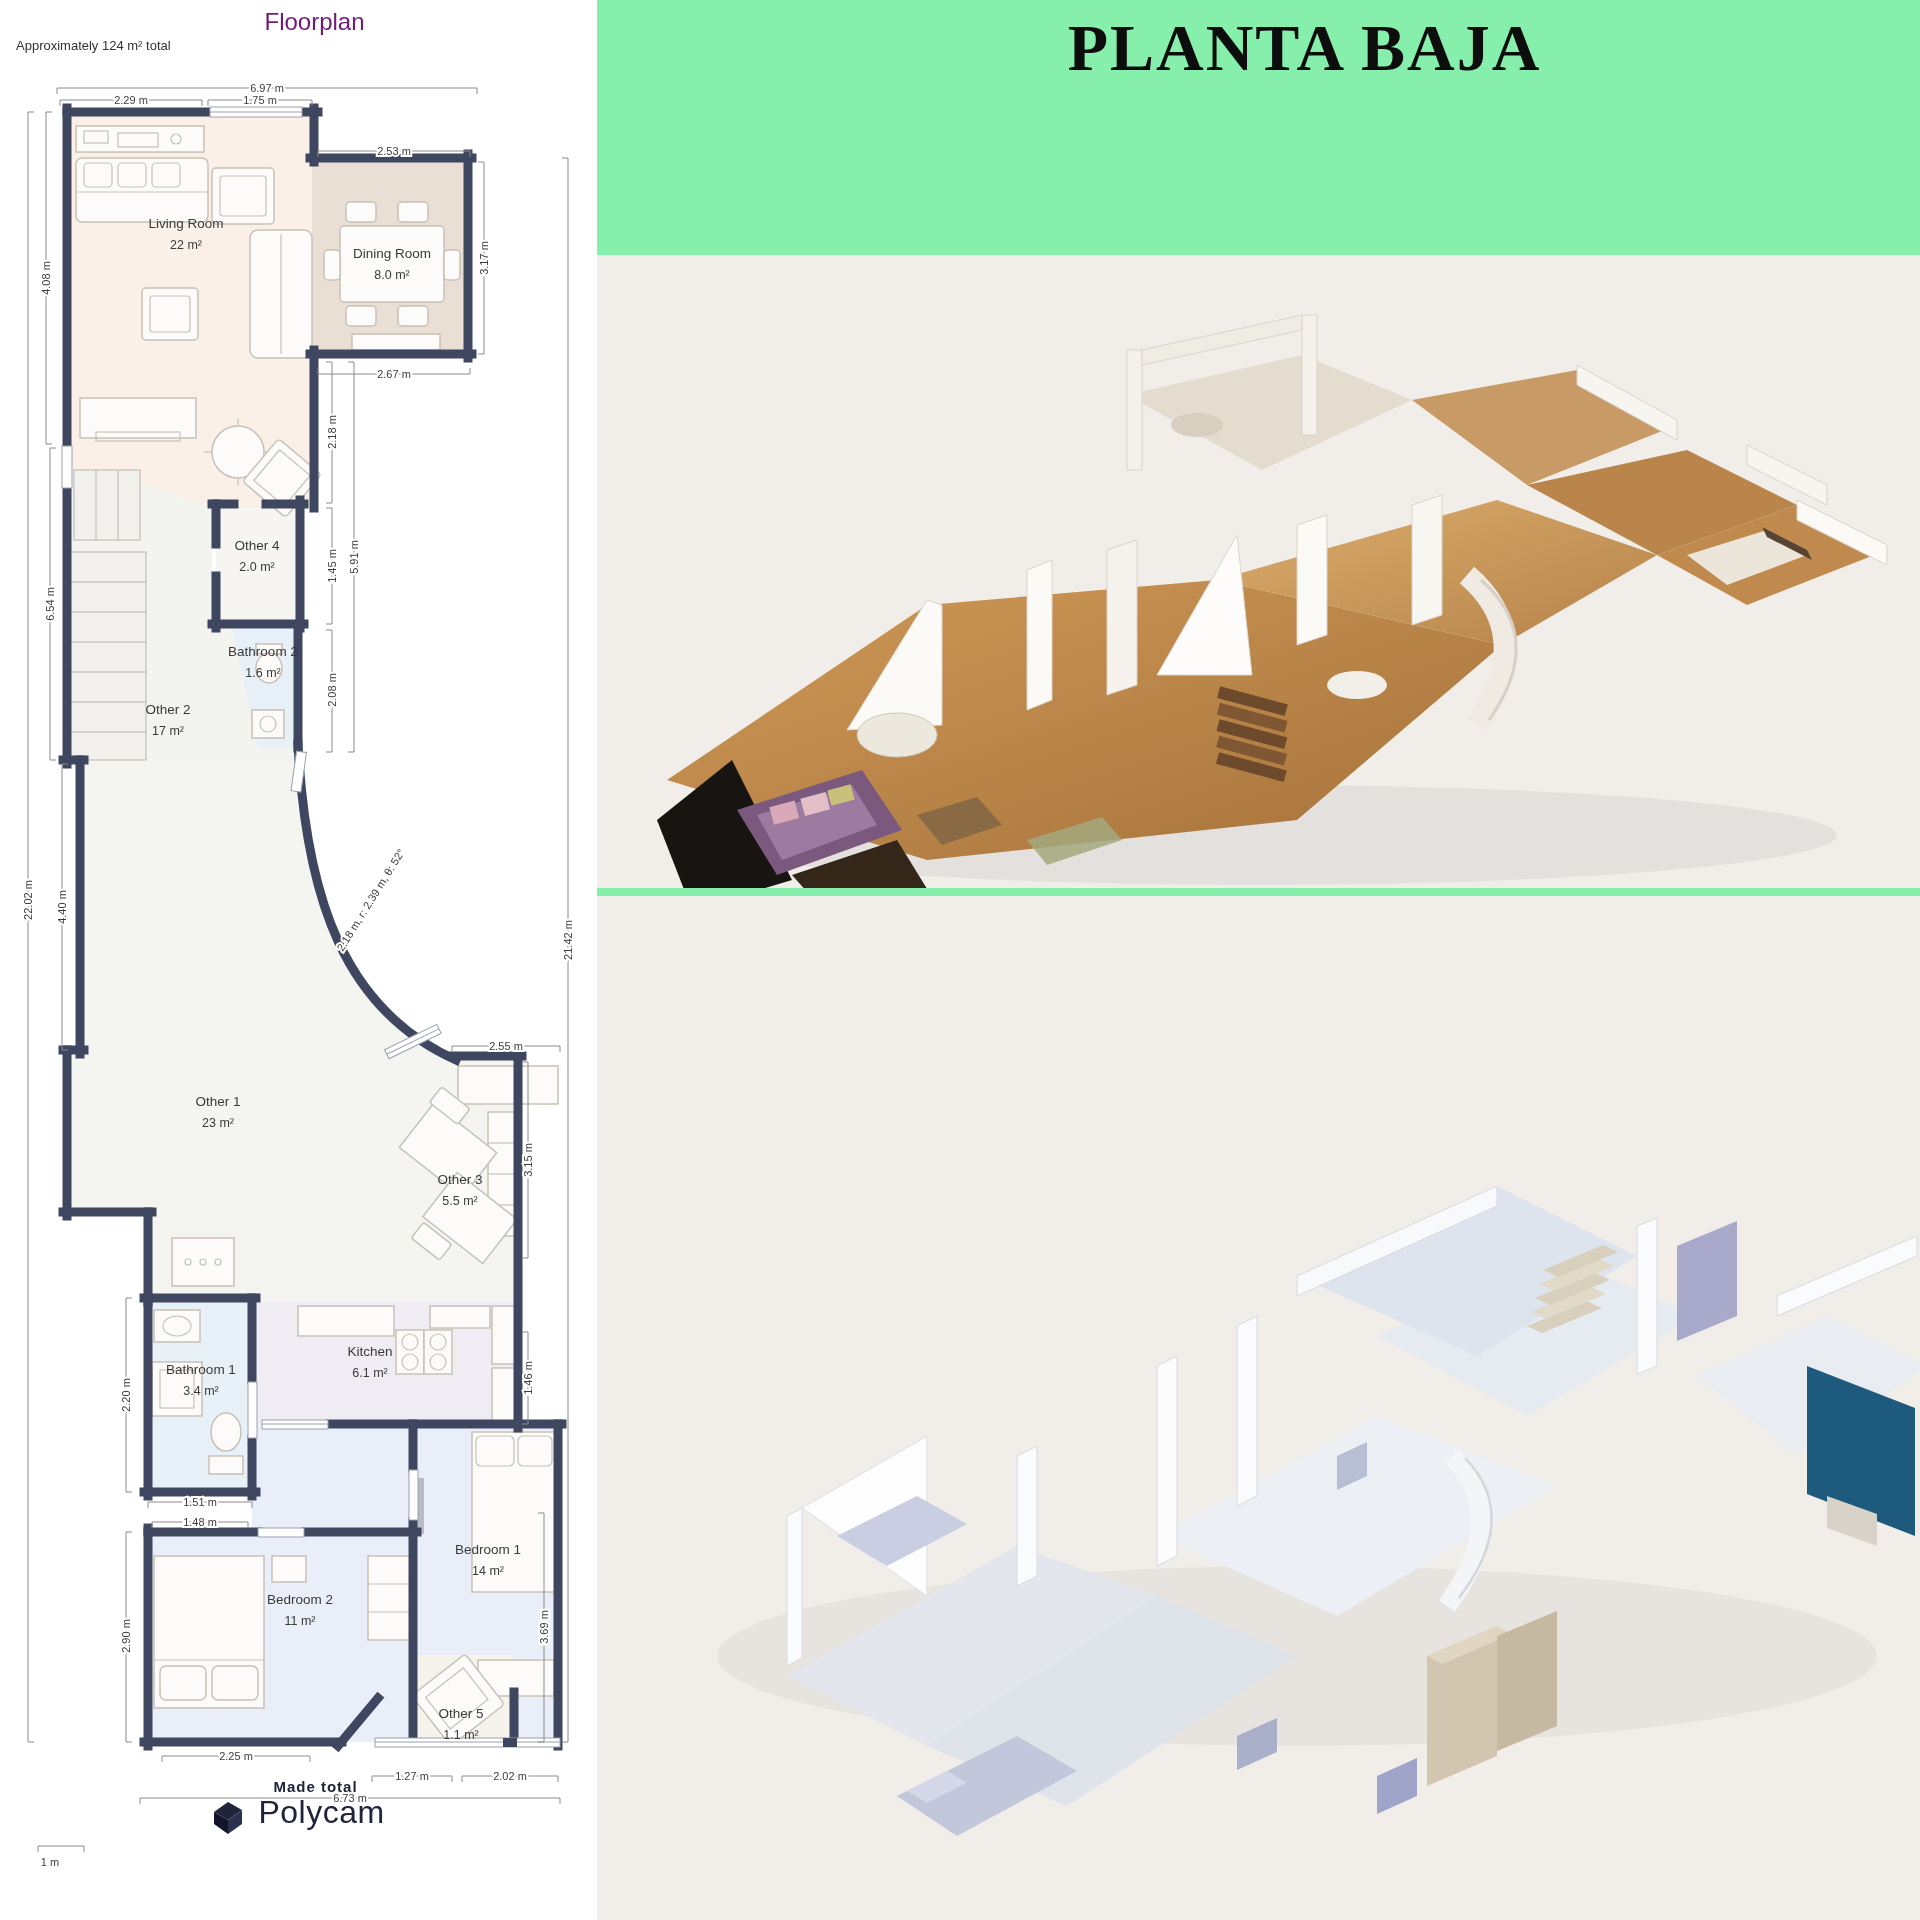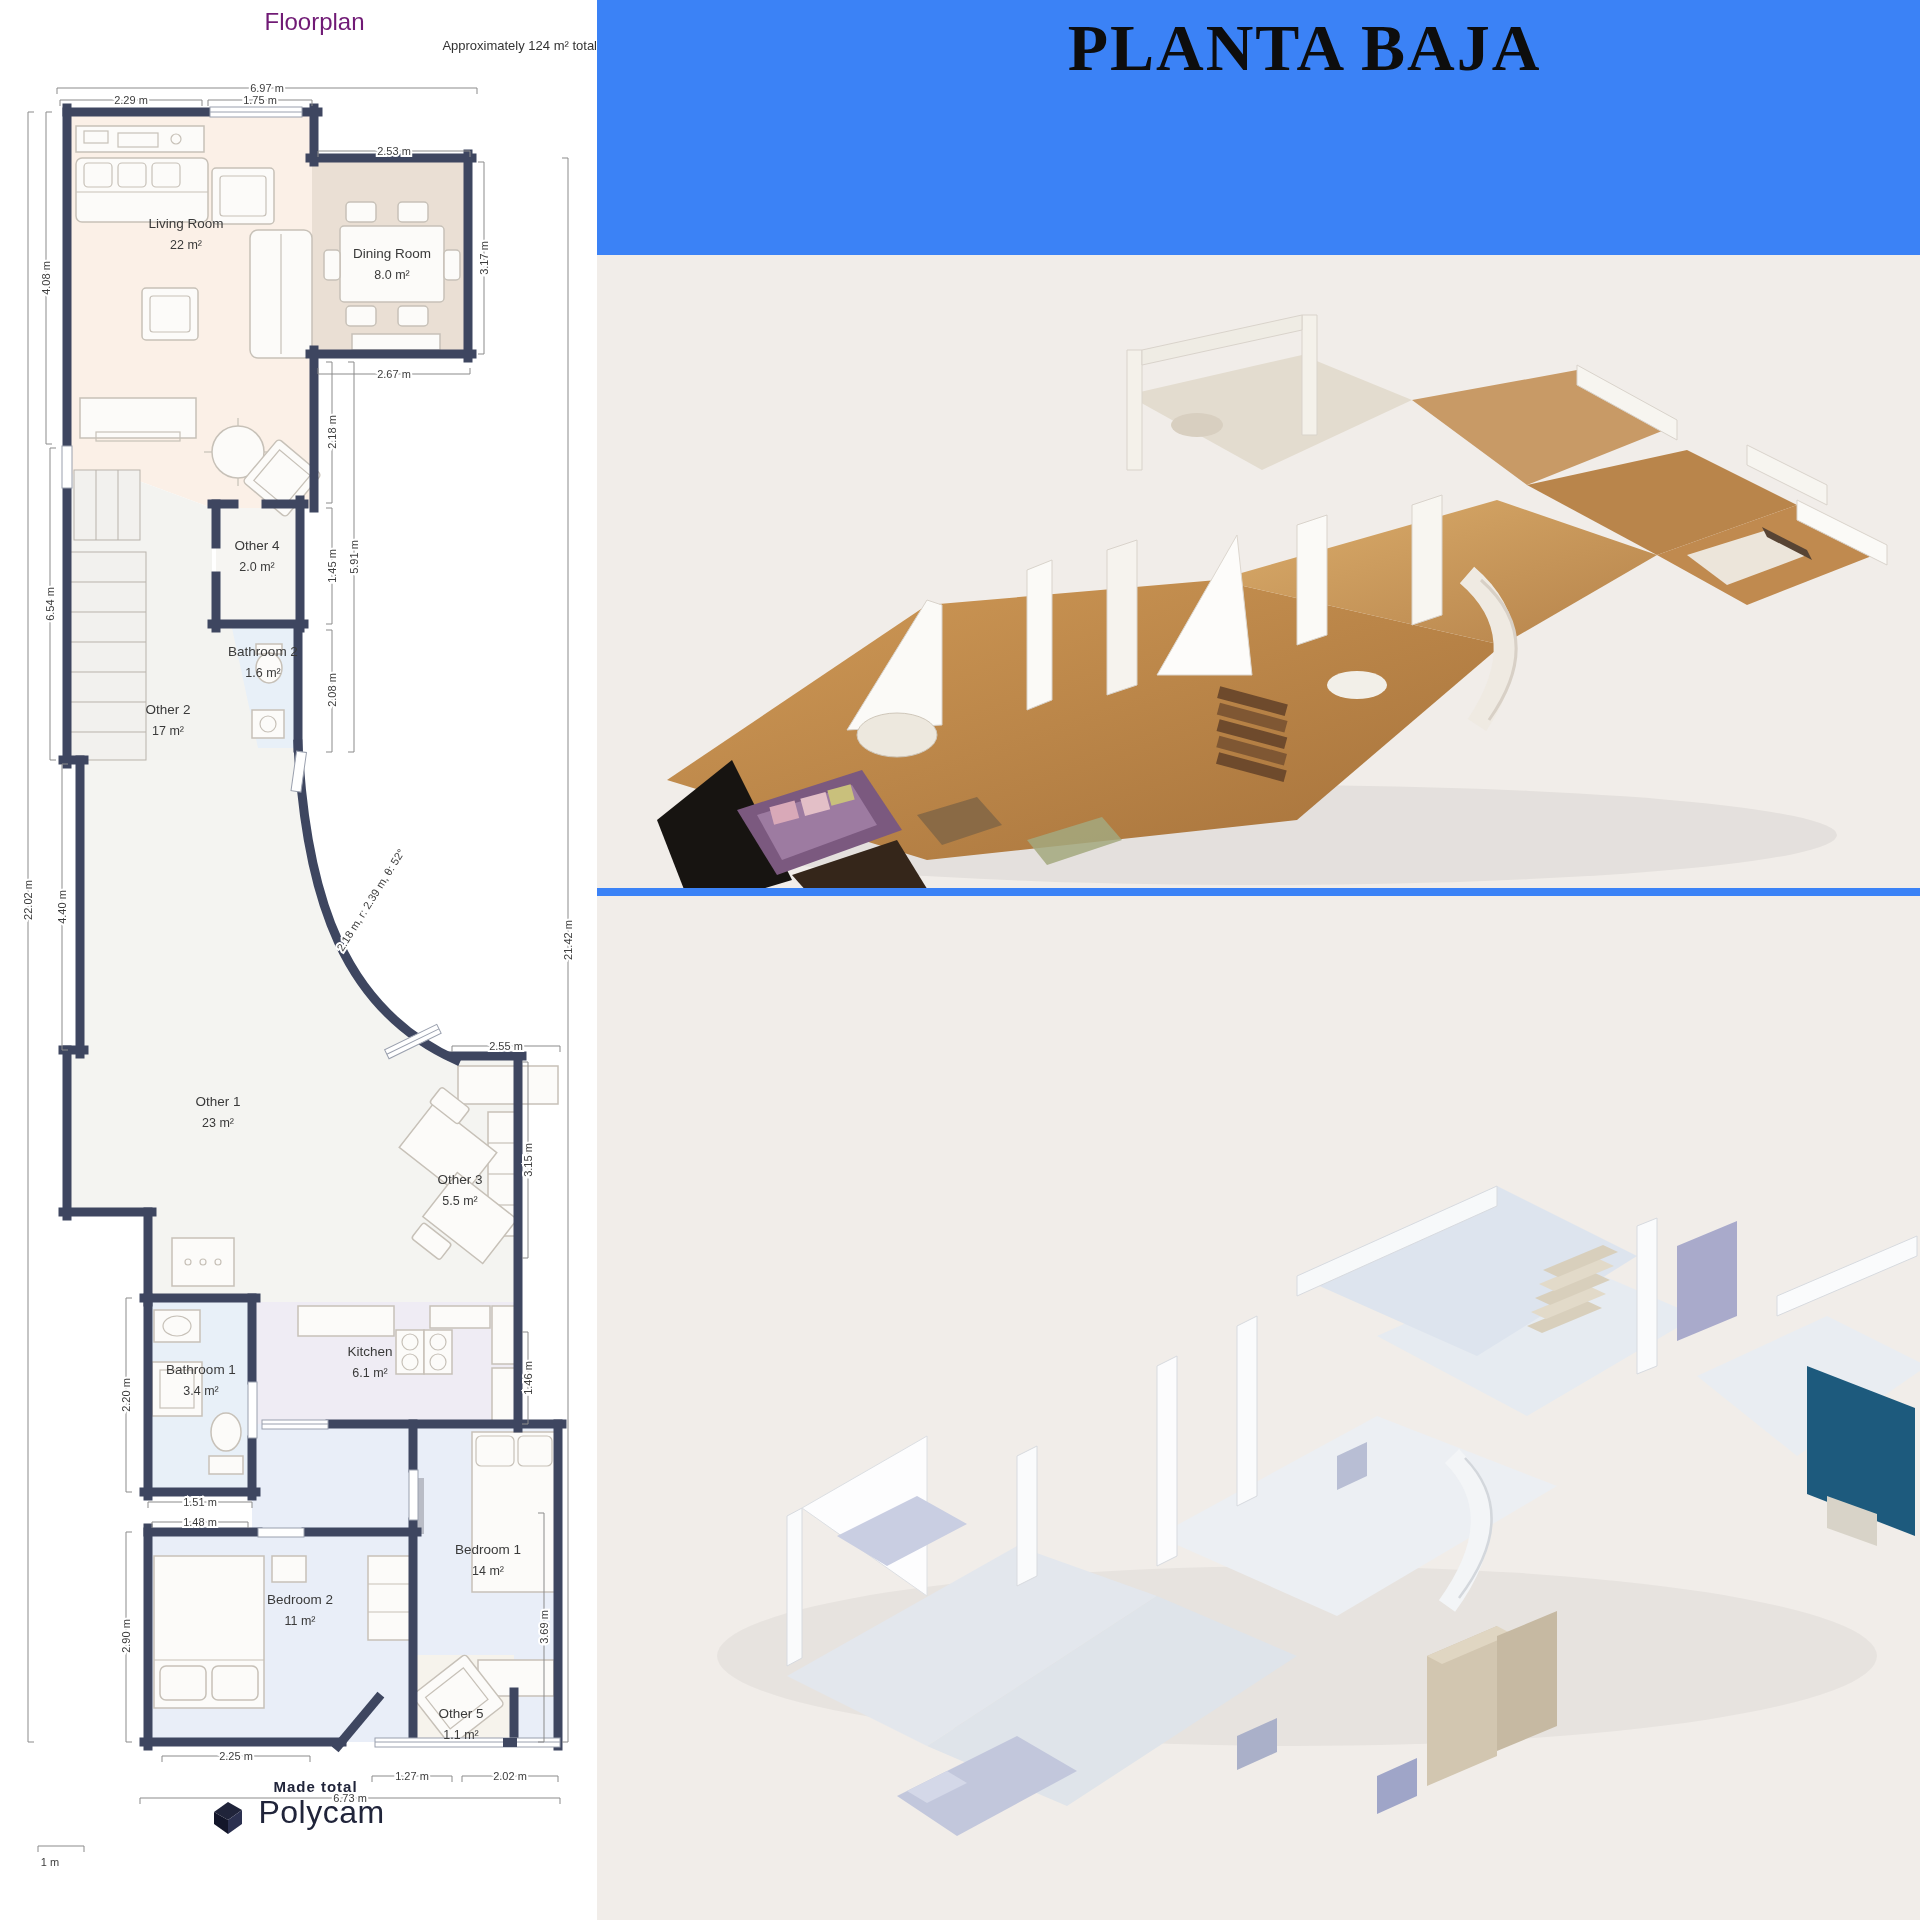--- a/index.html
+++ b/index.html
@@ -6,38 +6,38 @@
     --wall:#3e4660; --peach:#fbf0e7; --tan:#eadfd4; --roomgray:#f3f3f0;
     --blue:#e8f0f8; --lavender:#efecf4; --bedblue:#e9eef8; --cream:#f6f3ec;
     --panel:#f1ede9; --teal:#1d5a7d; --ink:#3c3c3c; --brand:#20243a;
   }
   html,body{margin:0;padding:0;}
   body{width:1920px;height:1920px;background:#ffffff;position:relative;
        font-family:"Liberation Sans", sans-serif; color:var(--ink); overflow:hidden;}
   .left-col{position:absolute;left:0;top:0;width:597px;height:1920px;background:#fff;}
   .plan-title{position:absolute;top:8px;left:16px;width:597px;text-align:center;
               font-size:24px;color:#701a75;}
-  .plan-subtitle{position:absolute;top:38px;left:0;width:597px;text-align:right;
+  .plan-subtitle{position:absolute;top:38px;left:16px;width:597px;text-align:left;
               font-size:13px;color:#333;}
   #plan{position:absolute;left:0;top:0;width:597px;height:1920px;}
   .wall{stroke:var(--wall);stroke-width:9;fill:none;stroke-linecap:square;}
   .win{fill:#ffffff;stroke:#9aa0ae;stroke-width:1;}
   .winline{stroke:#9aa0ae;stroke-width:1;}
   .furn{stroke:#c7c1b8;stroke-width:1.5;fill:#fcfbf9;}
   .furnl{stroke:#c7c1b8;stroke-width:1.2;fill:none;}
   .dim-line{stroke:#8b8b8b;stroke-width:1;fill:none;}
   .dim{font-size:11px;fill:#3c3c3c;text-anchor:middle;paint-order:stroke;stroke:#ffffff;stroke-width:4px;}
   .room-name{font-size:13.5px;fill:#3a3a3a;text-anchor:middle;}
   .room-area{font-size:12.5px;fill:#3a3a3a;text-anchor:middle;}
   .footer{position:absolute;left:0;top:1778px;width:597px;text-align:center;}
   .made-with{font-size:15px;font-weight:bold;color:var(--brand);letter-spacing:1px;
              margin-left:34px;text-align:left;display:inline-block;}
   .brand-row{display:flex;align-items:flex-start;justify-content:center;gap:10px;margin-top:-2px;}
   .wordmark{font-size:32px;color:var(--brand);letter-spacing:0.5px;}
-  .right-col{position:absolute;left:597px;top:0;width:1323px;height:1920px;background:#3b82f6;}
+  .right-col{position:absolute;left:597px;top:0;width:1323px;height:1920px;background:#86efac;}
   .pb-heading{position:absolute;top:10px;left:0;width:1323px;text-align:center;
       font-family:"Liberation Serif", serif;font-weight:bold;font-size:66px;color:#0d0d0d;
       letter-spacing:2px; transform:translateX(46px);}
   .panel{position:absolute;left:0;width:1323px;background:var(--panel);}
   .panel.top{top:255px;height:633px;}
   .panel.bottom{top:896px;height:1024px;}
   .panel svg{display:block;width:100%;height:100%;}
 </style>
 </head>
 <body>

